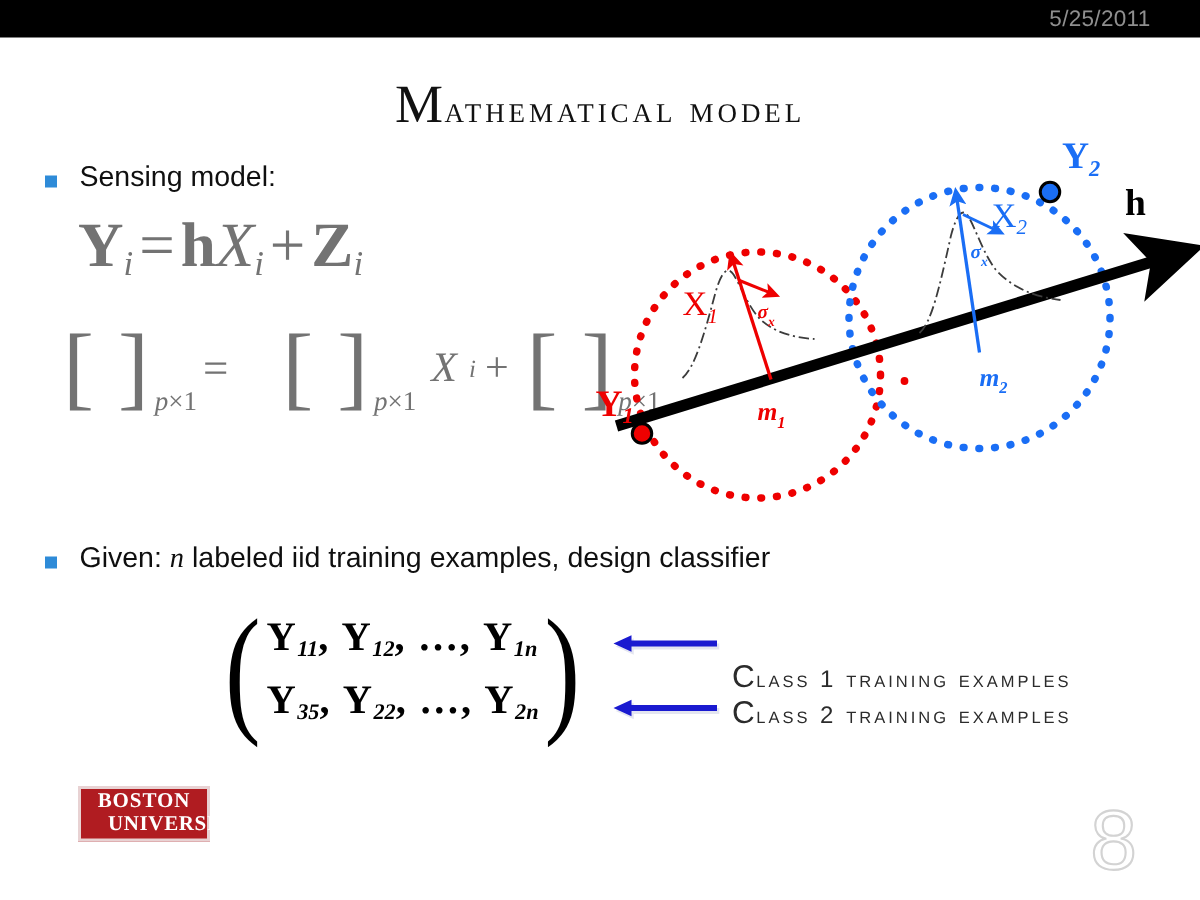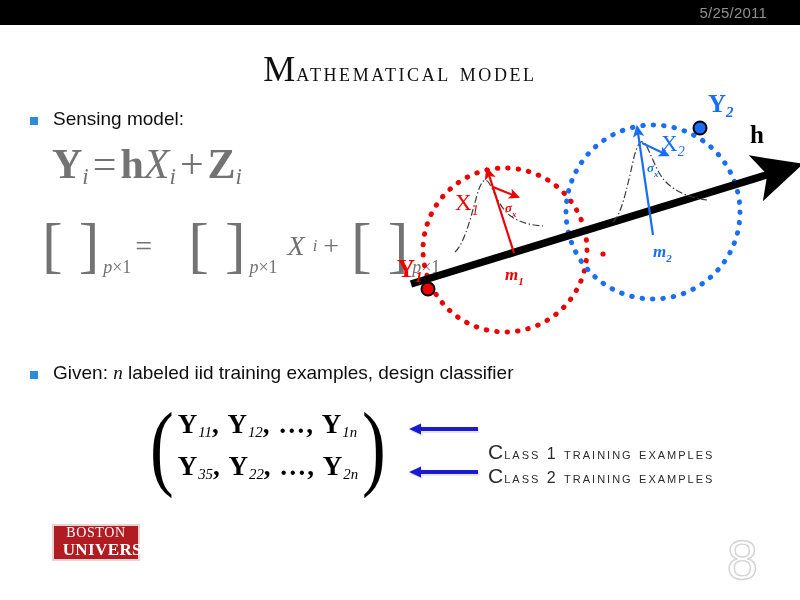--- a/index.html
+++ b/index.html
@@ -152,21 +152,21 @@
     flex-direction: column;
     justify-content: center;
   }
   .yrow {
     font-size: 27px;
     font-weight: bold;
     line-height: 1.55;
     white-space: nowrap;
     letter-spacing: 1px;
   }
-  .yrow .sub { font-weight: normal; }
+  .yrow .sub { font-weight: bold; }
 
   
   .legend-arrow {
     position: absolute;
     width: 72px; height: 14px;
   }
   .legend-label {
     position: absolute;
     font-family: "Liberation Sans", sans-serif;
     font-size: 16px;
@@ -201,27 +201,27 @@
     display: flex;
     flex-direction: column;
     align-items: center;
     justify-content: center;
     line-height: 1.05;
   }
   #bu-logo .l1 {
     color: #ffffff;
     font-family: "Liberation Serif", serif;
     font-size: 14px;
-    font-weight: normal;
+    font-weight: bold;
     letter-spacing: 0.6px;
   }
   #bu-logo .l2 {
     color: #ffffff;
     font-family: "Liberation Serif", serif;
-    font-size: 17px;
+    font-size: 14px;
     font-weight: bold;
     letter-spacing: 0.4px;
     padding-left: 44px;
   }
   #page-number {
     position: absolute;
     right: 42px; bottom: 12px;
     font-family: "Liberation Sans", sans-serif;
     font-size: 56px;
     color: #ffffff;

